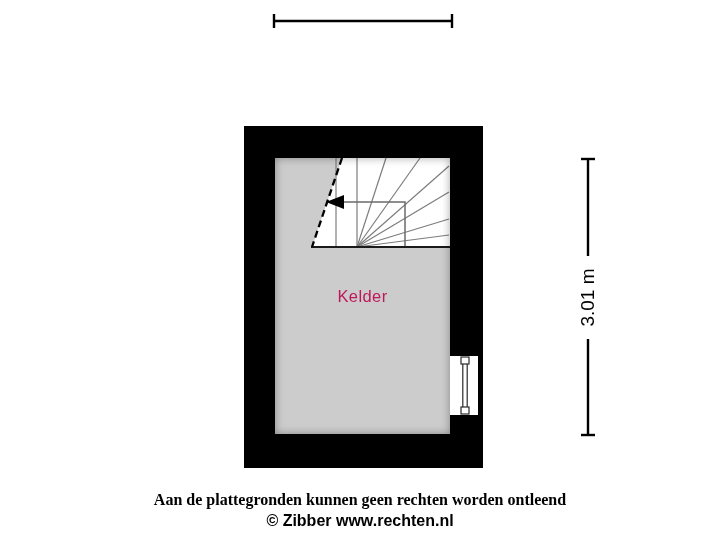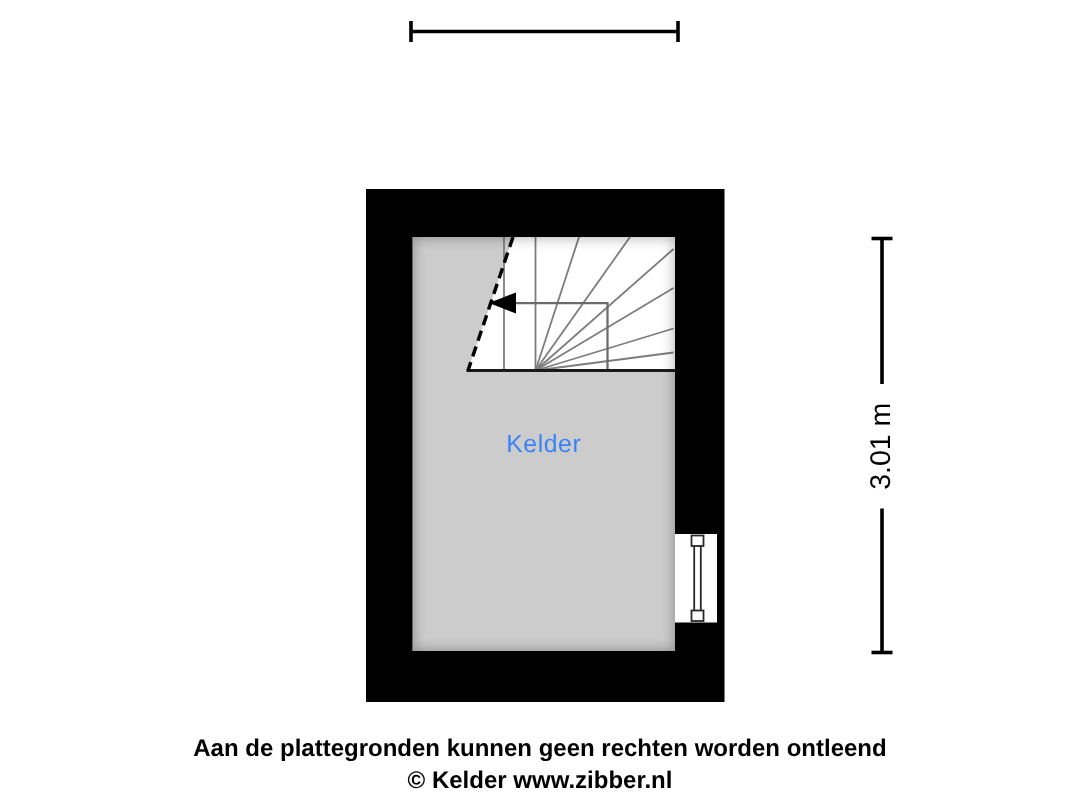--- a/index.html
+++ b/index.html
@@ -41,39 +41,39 @@
   .walkline{stroke:#6b6b6b;stroke-width:1.5;fill:none;}
   .stair-bottom{stroke:#1a1a1a;stroke-width:2;fill:none;}
   .cutline{stroke:var(--wall);stroke-width:2.3;fill:none;stroke-dasharray:7 4;}
   .dim{stroke:var(--wall);stroke-width:2.4;fill:none;}
   .glaze{stroke:#2a2a2a;stroke-width:1.2;fill:#ffffff;}
   .glaze-line{stroke:#2a2a2a;stroke-width:1.2;fill:none;}
   
   .room-label{
     position:absolute;left:275px;top:158px;width:175px;height:276px;
     display:flex;align-items:center;justify-content:center;
-    font-size:16.5px;letter-spacing:0.4px;color:#3b82f6;
+    font-size:16.5px;letter-spacing:0.4px;color:#be185d;
   }
   .dim-label{
     position:absolute;
     background:#ffffff;border-radius:8px;
     font-size:19px;color:var(--text);
     display:flex;align-items:center;justify-content:center;
     white-space:nowrap;
   }
   .dim-label.top{left:321px;top:7px;width:82px;height:27px;}
   .dim-label.right{
     left:546px;top:284px;width:83px;height:27px;
     transform:rotate(-90deg);transform-origin:center;
   }
   .footer-line{
     position:absolute;left:0;width:720px;text-align:center;
     font-weight:700;color:var(--text);
   }
-  .footer-line.disclaimer{top:491px;font-size:16px;}
+  .footer-line.disclaimer{top:491px;font-size:16px;font-family:Liberation Serif, serif;}
   .footer-line.copyright{top:512px;font-size:16px;}
 </style>
 </head>
 <body>
 
 <div class="canvas">
 
   <div class="wall"></div>
 
   <div class="floor"></div>
@@ -119,14 +119,14 @@
     </g>
   </svg>
 
   <div class="shade"></div>
 
   <div class="room-label">Kelder</div>
 
   <div class="dim-label right">3.01 m</div>
 
   <div class="footer-line disclaimer">Aan de plattegronden kunnen geen rechten worden ontleend</div>
-  <div class="footer-line copyright">© Kelder www.zibber.nl</div>
+  <div class="footer-line copyright">© Zibber www.rechten.nl</div>
 </div>
 
 </body></html>

